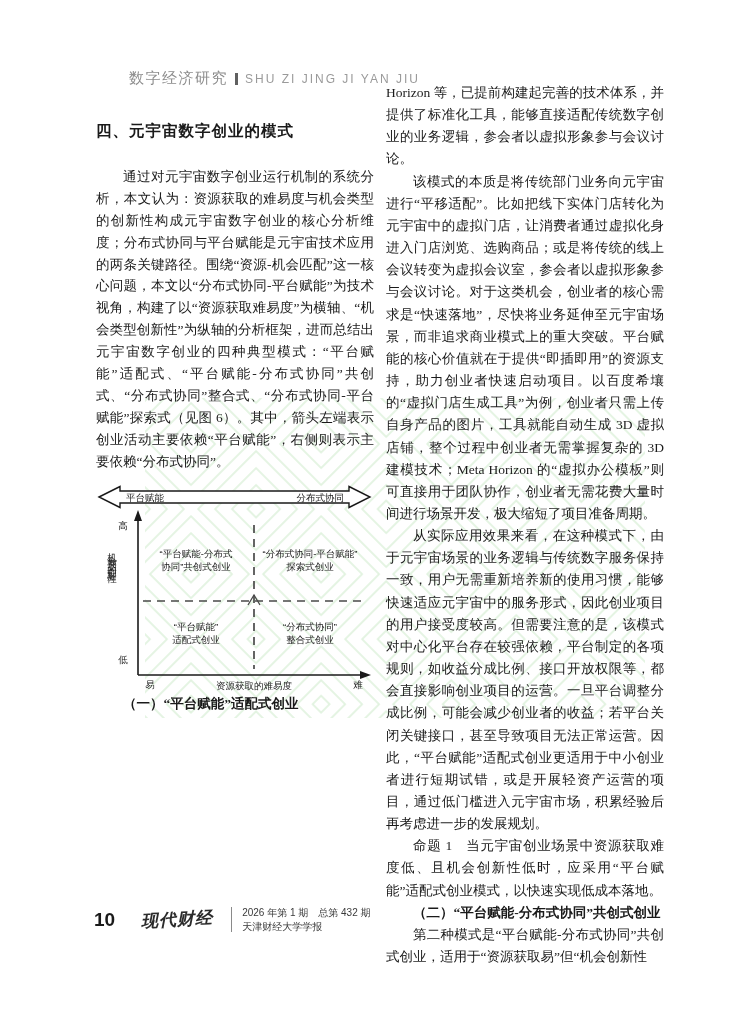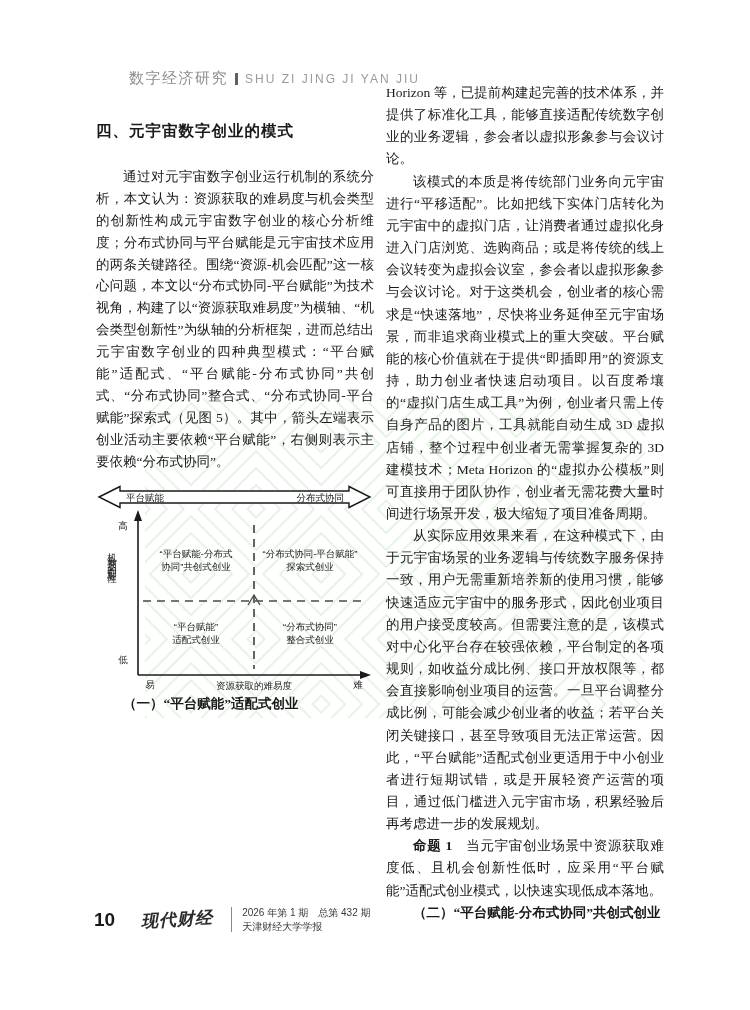--- a/index.html
+++ b/index.html
@@ -33,21 +33,21 @@
   .figure svg text{font-family:"Liberation Sans", sans-serif;font-size:9.5px;fill:#222;}
   .y-axis-label{
     position:absolute;left:5px;top:62px;writing-mode:vertical-rl;
     font-size:9.5px;letter-spacing:3px;color:#222;
     font-family:"Liberation Sans", sans-serif;z-index:2;
   }
   .figure-caption{text-align:center;font-weight:bold;font-size:12.8px;
     margin:4px 0 12px;text-indent:0;font-family:"Liberation Sans", sans-serif;}
 
   .prop{text-indent:2em;}
-  .prop .prop-label{font-weight:bold;margin-right:1em;margin-top:11px;}
+  .prop .prop-label{font-weight:normal;margin-right:1em;margin-top:11px;}
 
   .footer{position:absolute;left:94px;top:906px;display:flex;align-items:center;z-index:3;}
   .page-num{font-size:19px;font-weight:bold;font-family:"Liberation Sans", sans-serif;color:#1a1a1a;text-align:right;}
   .logo{margin-left:26px;font-size:17px;font-weight:bold;font-style:italic;
     font-family:"DejaVu Serif", serif;color:#2b2b2b;transform:rotate(-3deg);letter-spacing:1px;}
   .fdiv{width:1px;height:25px;background:#8a8a8a;margin:0 10px 0 18px;}
   .issue{font-size:10px;color:#3a3a3a;line-height:13.5px;
     font-family:"Liberation Sans", sans-serif;}
 </style>
 </head>
@@ -68,21 +68,21 @@
 </svg>
 
 <div class="header">
   <span class="cn">数字经济研究</span>
   <span class="bar"></span>
   <span class="py">SHU ZI JING JI YAN JIU</span>
 </div>
 
 <div class="col col-left">
   <div class="section-title">四、元宇宙数字创业的模式</div>
-  <p>通过对元宇宙数字创业运行机制的系统分析，本文认为：资源获取的难易度与机会类型的创新性构成元宇宙数字创业的核心分析维度；分布式协同与平台赋能是元宇宙技术应用的两条关键路径。围绕“资源-机会匹配”这一核心问题，本文以“分布式协同-平台赋能”为技术视角，构建了以“资源获取难易度”为横轴、“机会类型创新性”为纵轴的分析框架，进而总结出元宇宙数字创业的四种典型模式：“平台赋能”适配式、“平台赋能-分布式协同”共创式、“分布式协同”整合式、“分布式协同-平台赋能”探索式（见图 5）。其中，箭头左端表示创业活动主要依赖“平台赋能”，右侧则表示主要依赖“分布式协同”。</p>
+  <p>通过对元宇宙数字创业运行机制的系统分析，本文认为：资源获取的难易度与机会类型的创新性构成元宇宙数字创业的核心分析维度；分布式协同与平台赋能是元宇宙技术应用的两条关键路径。围绕“资源-机会匹配”这一核心问题，本文以“分布式协同-平台赋能”为技术视角，构建了以“资源获取难易度”为横轴、“机会类型创新性”为纵轴的分析框架，进而总结出元宇宙数字创业的四种典型模式：“平台赋能”适配式、“平台赋能-分布式协同”共创式、“分布式协同”整合式、“分布式协同-平台赋能”探索式（见图 6）。其中，箭头左端表示创业活动主要依赖“平台赋能”，右侧则表示主要依赖“分布式协同”。</p>
 
   <div class="figure">
     <div class="y-axis-label">机会类型的创新性</div>
     <svg width="278" height="210" viewBox="0 0 278 210">
 
       <g>
         <polygon points="3,14 24,3.5 24,8 253,8 253,3.5 274,14 253,24.5 253,20 24,20 24,24.5" fill="#ffffff" stroke="#1a1a1a" stroke-width="1.4" stroke-linejoin="miter"></polygon>
         <text x="30" y="17.5">平台赋能</text>
         <text x="248" y="17.5" text-anchor="end">分布式协同</text>
       </g>
@@ -123,20 +123,21 @@
 
   <p class="sub-heading">（一）“平台赋能”适配式创业</p>
 </div>
 
 <div class="col col-right">
   <p class="noindent">Horizon 等，已提前构建起完善的技术体系，并提供了标准化工具，能够直接适配传统数字创业的业务逻辑，参会者以虚拟形象参与会议讨论。</p>
   <p>该模式的本质是将传统部门业务向元宇宙进行“平移适配”。比如把线下实体门店转化为元宇宙中的虚拟门店，让消费者通过虚拟化身进入门店浏览、选购商品；或是将传统的线上会议转变为虚拟会议室，参会者以虚拟形象参与会议讨论。对于这类机会，创业者的核心需求是“快速落地”，尽快将业务延伸至元宇宙场景，而非追求商业模式上的重大突破。平台赋能的核心价值就在于提供“即插即用”的资源支持，助力创业者快速启动项目。以百度希壤的“虚拟门店生成工具”为例，创业者只需上传自身产品的图片，工具就能自动生成 3D 虚拟店铺，整个过程中创业者无需掌握复杂的 3D 建模技术；Meta Horizon 的“虚拟办公模板”则可直接用于团队协作，创业者无需花费大量时间进行场景开发，极大缩短了项目准备周期。</p>
   <p>从实际应用效果来看，在这种模式下，由于元宇宙场景的业务逻辑与传统数字服务保持一致，用户无需重新培养新的使用习惯，能够快速适应元宇宙中的服务形式，因此创业项目的用户接受度较高。但需要注意的是，该模式对中心化平台存在较强依赖，平台制定的各项规则，如收益分成比例、接口开放权限等，都会直接影响创业项目的运营。一旦平台调整分成比例，可能会减少创业者的收益；若平台关闭关键接口，甚至导致项目无法正常运营。因此，“平台赋能”适配式创业更适用于中小创业者进行短期试错，或是开展轻资产运营的项目，通过低门槛进入元宇宙市场，积累经验后再考虑进一步的发展规划。</p>
   <p class="prop"><span class="prop-label">命题 1</span><span>当元宇宙创业场景中资源获取难度低、且机会创新性低时，应采用“平台赋能”适配式创业模式，以快速实现低成本落地。</span></p>
   <p class="sub-heading">（二）“平台赋能-分布式协同”共创式创业</p>
+  <p>第二种模式是“平台赋能-分布式协同”共创式创业，适用于“资源获取易”但“机会创新性</p>
 </div>
 
 <div class="footer">
   <span class="page-num">10</span>
   <span class="logo">现代财经</span>
   <span class="fdiv"></span>
   <span class="issue">
     <div>2026 年第 1 期　总第 432 期</div>
     <div>天津财经大学学报</div>
   </span>

